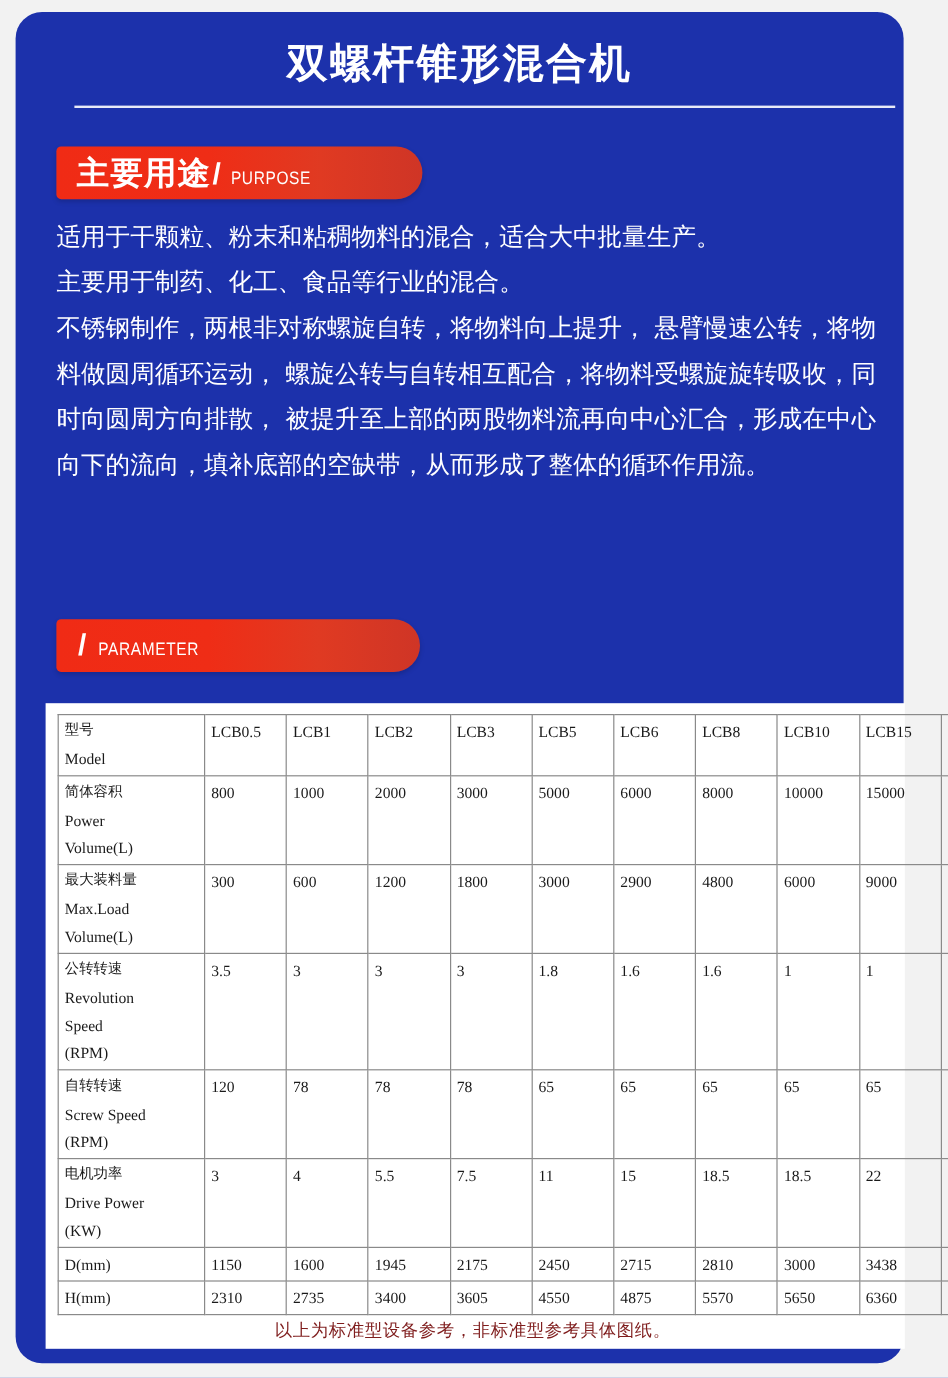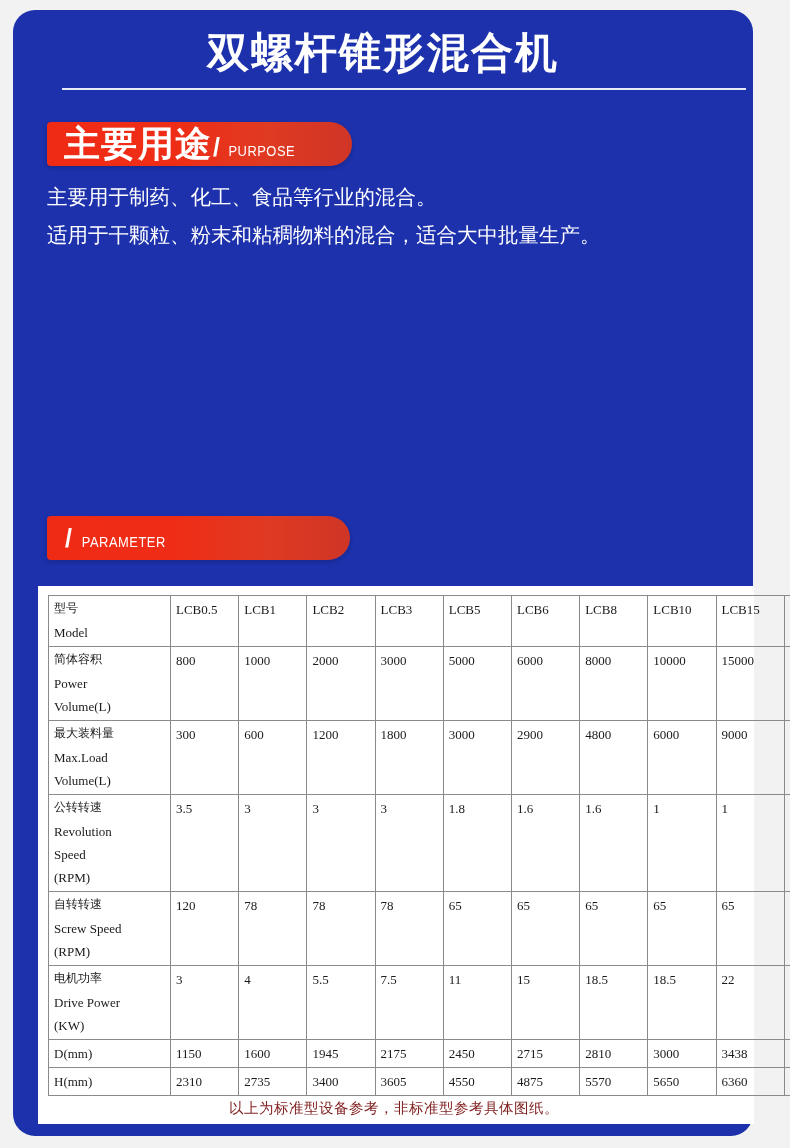--- a/index.html
+++ b/index.html
@@ -27,21 +27,21 @@
   }
 
   
   .title {
     position: absolute;
     left: 0;
     top: 21px;
     width: 740px;
     text-align: center;
     color: #ffffff;
-    font-size: 42px;
+    font-size: 34px;
     font-weight: bold;
     letter-spacing: 2px;
     font-family: "DejaVu Sans", "Liberation Sans", sans-serif;
     line-height: 44px;
     white-space: nowrap;
   }
   .title-rule {
     position: absolute;
     left: 49px;
     top: 78px;
@@ -62,21 +62,21 @@
     overflow: hidden;
   }
   .banner-inner {
     display: flex;
     align-items: baseline;
     padding-left: 17px;
     white-space: nowrap;
   }
   .banner-cn {
     color: #ffffff;
-    font-size: 36px;
+    font-size: 27px;
     font-weight: bold;
     font-family: "DejaVu Sans", "Liberation Sans", sans-serif;
     letter-spacing: 1px;
   }
   .banner-slash {
     color: #ffffff;
     font-size: 25px;
     font-weight: bold;
     padding: 0 3px 0 1px;
     font-family: "Liberation Sans", sans-serif;
@@ -164,22 +164,23 @@
 
   <div class="banner" id="banner-purpose">
     <div class="banner-inner">
       <span class="banner-cn">主要用途</span>
       <span class="banner-slash">/</span>
       <span class="banner-en">PURPOSE</span>
     </div>
   </div>
 
   <div class="body-text">
+    <p>适用于干颗粒、粉末和粘稠物料的混合，适合大中批量生产。</p>
     <p>主要用于制药、化工、食品等行业的混合。</p>
-    <p>适用于干颗粒、粉末和粘稠物料的混合，适合大中批量生产。</p>
+    <p>不锈钢制作，两根非对称螺旋自转，将物料向上提升，  悬臂慢速公转，将物料做圆周循环运动，  螺旋公转与自转相互配合，将物料受螺旋旋转吸收，同时向圆周方向排散，  被提升至上部的两股物料流再向中心汇合，形成在中心向下的流向，填补底部的空缺带，从而形成了整体的循环作用流。</p>
   </div>
 
   <div class="banner" id="banner-param">
     <div class="banner-inner">
       <span class="banner-slash">/</span>
       <span class="banner-en">PARAMETER</span>
     </div>
   </div>
 
   <div class="table-wrap">

